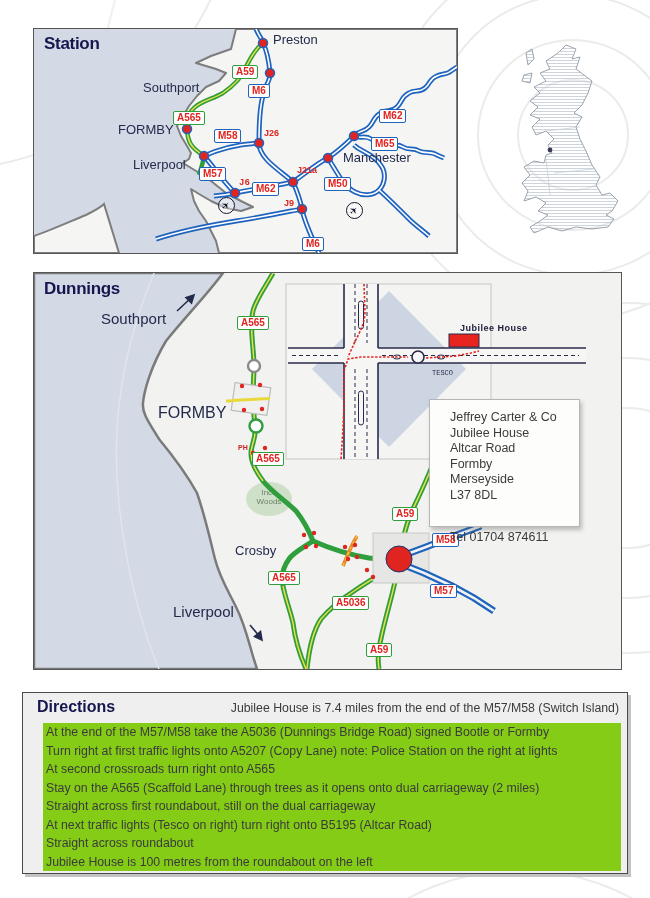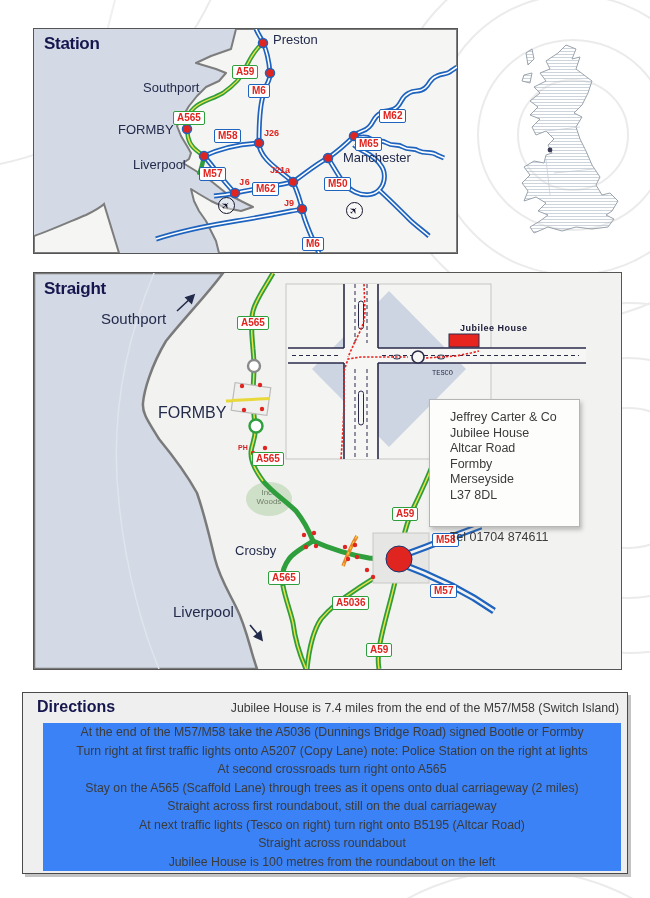--- a/index.html
+++ b/index.html
@@ -22,22 +22,22 @@
         border:1px solid #b5b5b5;box-shadow:2px 3px 4px rgba(90,90,90,.35);z-index:6;
         padding:10px 0 0 20px;box-sizing:border-box;}
   .addr div{font-size:12.5px;line-height:15.5px;color:#3b3b3b;}
   .addr .tel{margin-top:27px;}
   .dir-panel{position:absolute;left:22px;top:692px;width:606px;height:182px;background:#efefef;
              border:1px solid #4a4a4a;box-shadow:3px 3px 0 #c3c3c3;z-index:1;box-sizing:border-box;}
   .dir-head{position:relative;height:26px;}
   .dir-title{position:absolute;left:14px;top:5px;font-weight:bold;font-size:16px;color:#16164e;}
   .dir-intro{position:absolute;right:8px;top:8px;font-size:12.3px;color:#3b3b3b;}
   .dir-steps{padding:4px 6px 0 20px;}
-  .dir-step{font-size:12.3px;line-height:18.5px;color:#3b3b3b;background:#3b82f6;
-            padding:0 3px;white-space:nowrap;text-align:center;}
+  .dir-step{font-size:12.3px;line-height:18.5px;color:#3b3b3b;background:#84cc16;
+            padding:0 3px;white-space:nowrap;}
   .jub-lbl{position:absolute;font-weight:bold;font-size:9px;color:#20203e;letter-spacing:.5px;z-index:5;}
   .ph-lbl{position:absolute;font-weight:bold;font-size:7px;color:#c22;z-index:5;}
 </style>
 </head>
 <body>
 
 <div class="page">
 
   <svg class="wm" width="650" height="898">
     <g fill="none" stroke="#ebebeb" stroke-width="2">
@@ -124,26 +124,26 @@
     <div class="city" style="left:84px;top:93px;font-size:13px;">FORMBY</div>
     <div class="city" style="left:99px;top:128px;font-size:13px;">Liverpool</div>
     <div class="city" style="left:309px;top:121px;font-size:13px;">Manchester</div>
     <span class="rlbl a" style="left:198px;top:36px;">A59</span>
     <span class="rlbl" style="left:214px;top:55px;">M6</span>
     <span class="rlbl a" style="left:139px;top:82px;">A565</span>
     <span class="rlbl" style="left:180px;top:100px;">M58</span>
     <span class="rlbl" style="left:165px;top:138px;">M57</span>
     <span class="rlbl" style="left:218px;top:153px;">M62</span>
     <span class="rlbl" style="left:345px;top:80px;">M62</span>
-    <span class="rlbl" style="left:321px;top:108px;">M65</span>
+    <span class="rlbl" style="left:337px;top:108px;">M65</span>
     <span class="rlbl" style="left:290px;top:148px;">M50</span>
     <span class="rlbl" style="left:224px;top:189px;margin-top:46px;">M56</span>
     <span class="rlbl" style="left:268px;top:208px;">M6</span>
     <span class="jlbl" style="left:230px;top:99px;">J26</span>
-    <span class="jlbl" style="left:236px;top:136px;text-align:right;">J21a</span>
+    <span class="jlbl" style="left:263px;top:136px;text-align:right;">J21a</span>
     <span class="jlbl" style="left:205px;top:149px;font-family:Liberation Mono, monospace;">J6</span>
     <span class="jlbl" style="left:250px;top:169px;">J9</span>
     <div class="air" style="left:184px;top:168px;">
         <span>✈</span>
       </div>
     <div class="air" style="left:312px;top:173px;">
         <span>✈</span>
       </div>
   </div>
 
@@ -283,21 +283,21 @@
       </g>
 
       <g stroke="#232b4c" stroke-width="1.6" fill="#232b4c">
         <line x1="143" y1="38" x2="158" y2="24"></line>
         <polygon points="160,22 152,24.5 157.5,30"></polygon>
         <line x1="216" y1="352" x2="226" y2="364"></line>
         <polygon points="228,367 220.5,363.5 226.5,358.5"></polygon>
       </g>
     </svg>
 
-    <div class="map-title" style="left:10px;top:6px;">Straight</div>
+    <div class="map-title" style="left:10px;top:6px;">Dunnings</div>
     <div class="city" style="left:67px;top:37px;font-size:15px;">Southport</div>
     <div class="city" style="left:124px;top:131px;font-size:16px;">FORMBY</div>
     <div class="city" style="left:201px;top:270px;font-size:13px;">Crosby</div>
     <div class="city" style="left:139px;top:330px;font-size:15px;">Liverpool</div>
     <span class="ph-lbl" style="left:204px;top:171px;">PH</span>
     <span class="jub-lbl" style="left:426px;top:50px;">Jubilee House</span>
 
     <span class="rlbl a" style="left:203px;top:43px;">A565</span>
     <span class="rlbl a" style="left:218px;top:179px;">A565</span>
     <span class="rlbl a" style="left:234px;top:298px;">A565</span>

